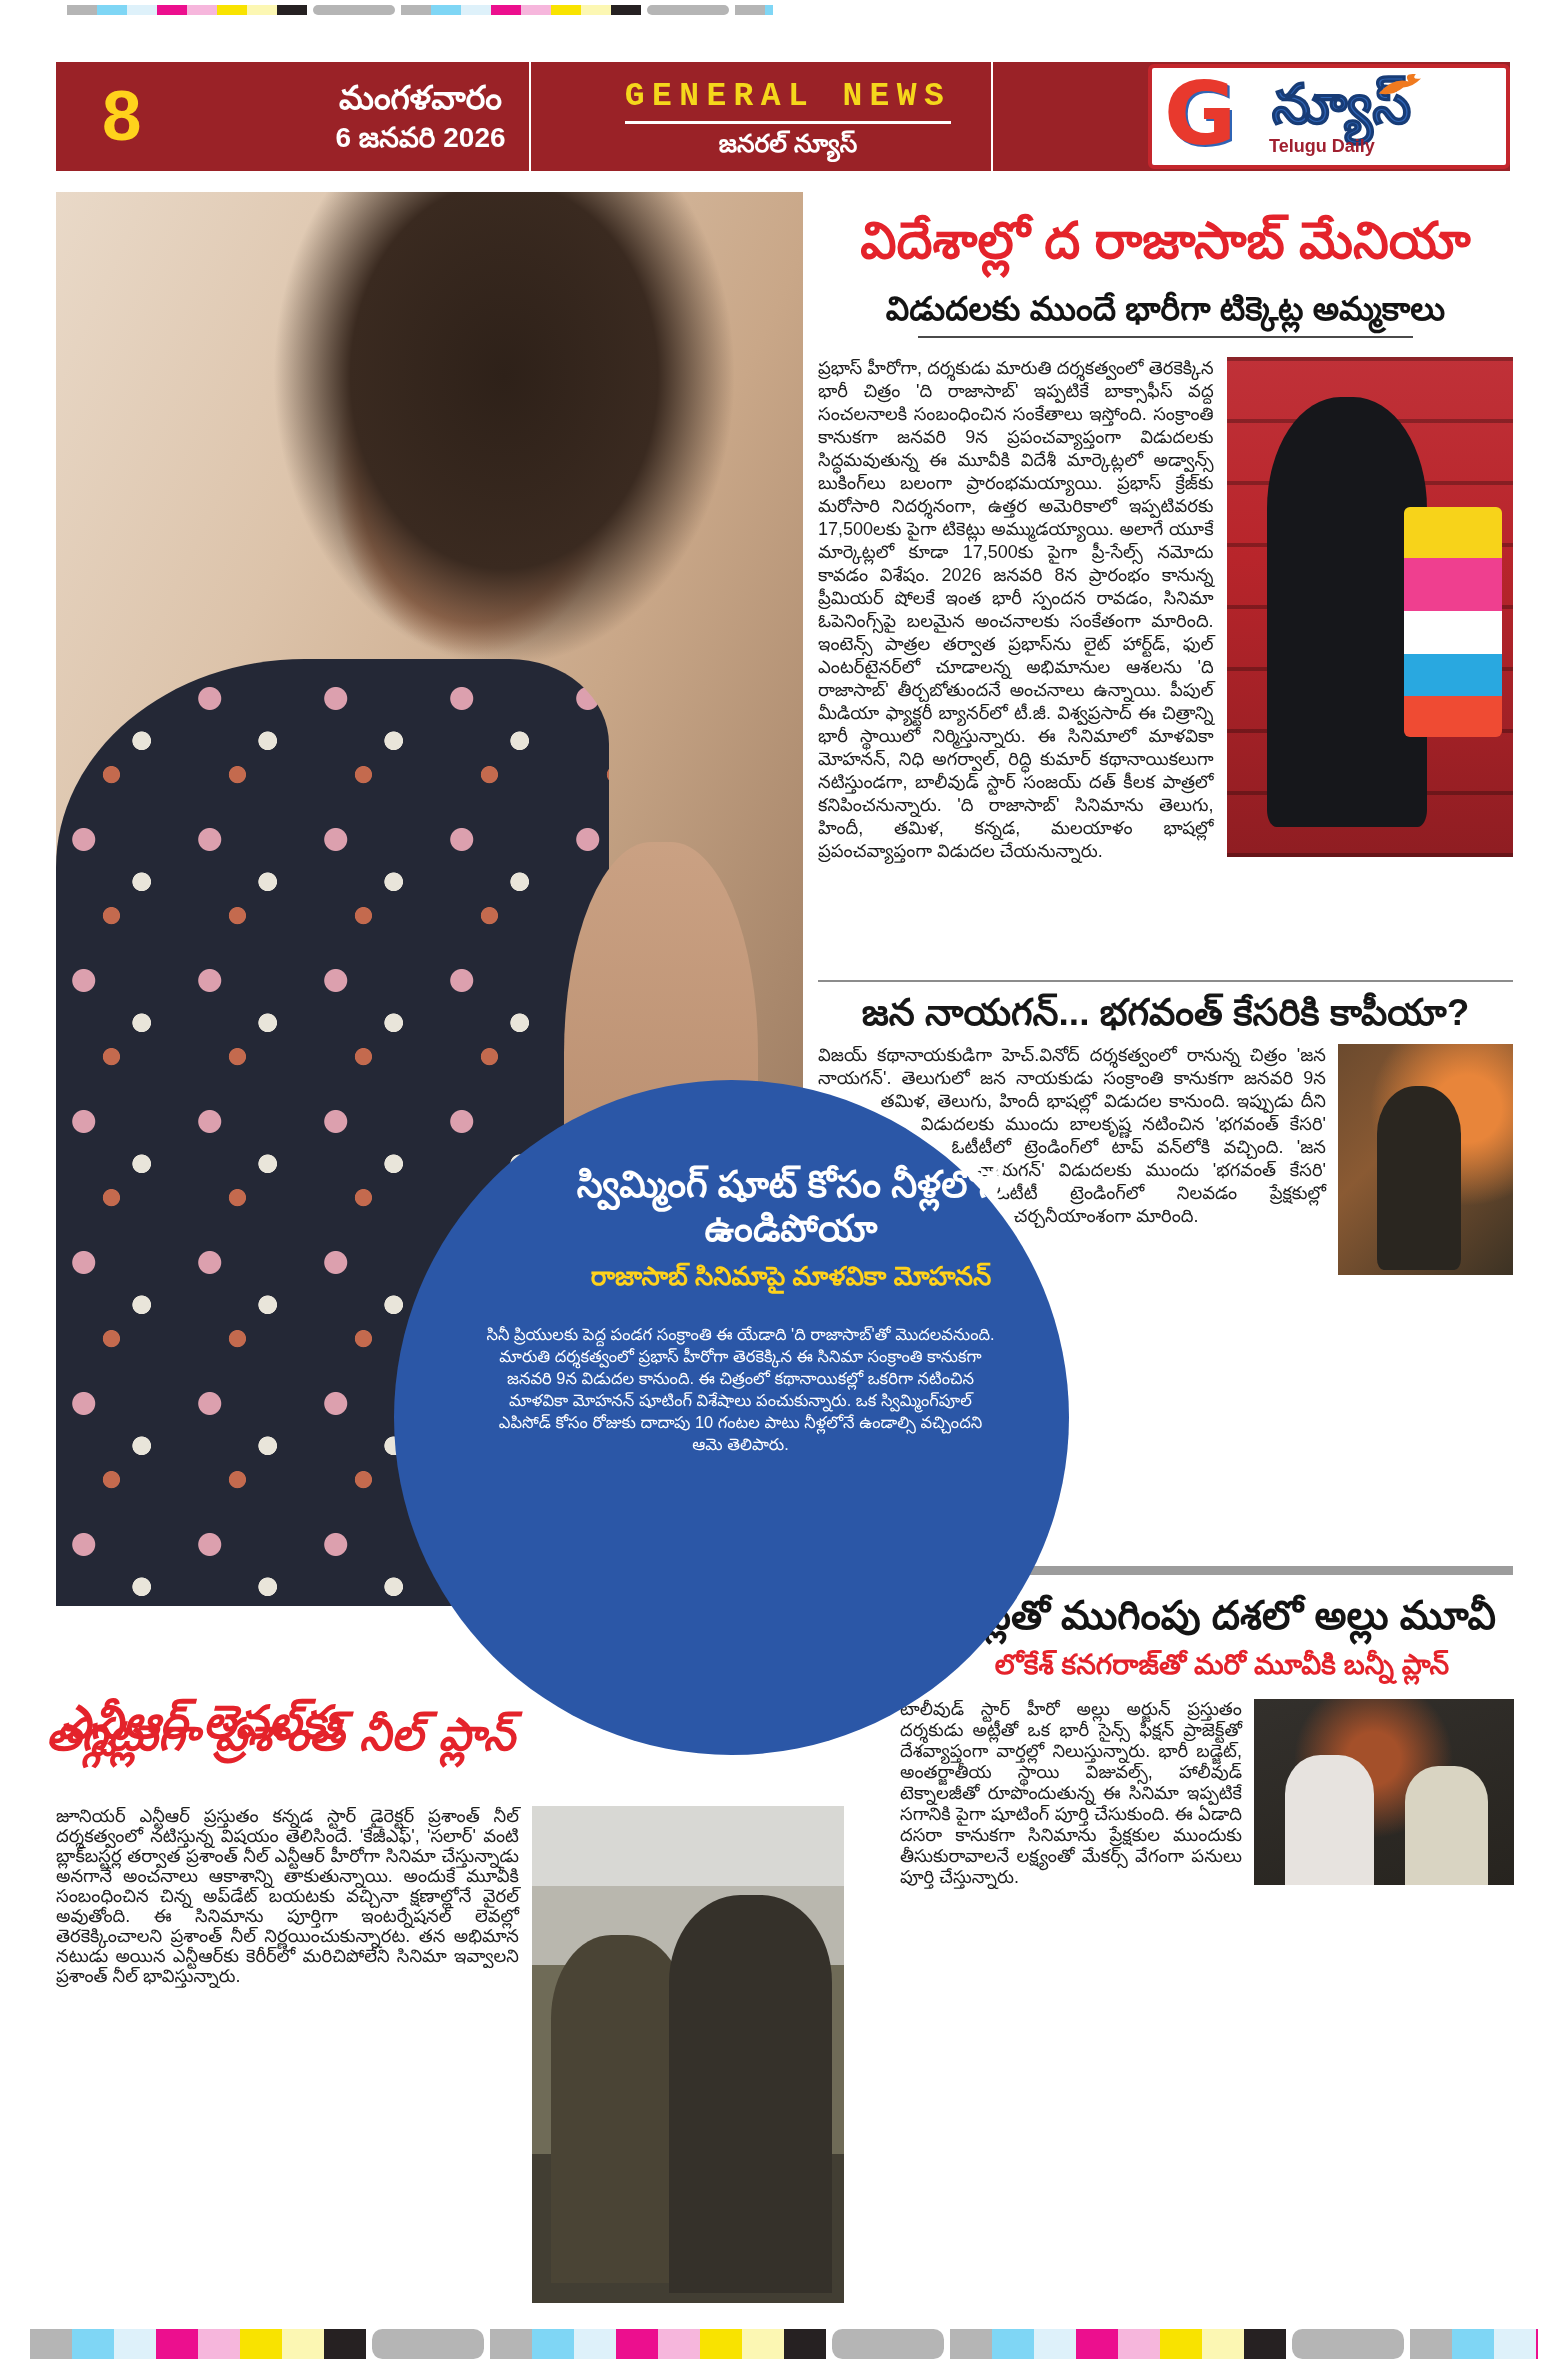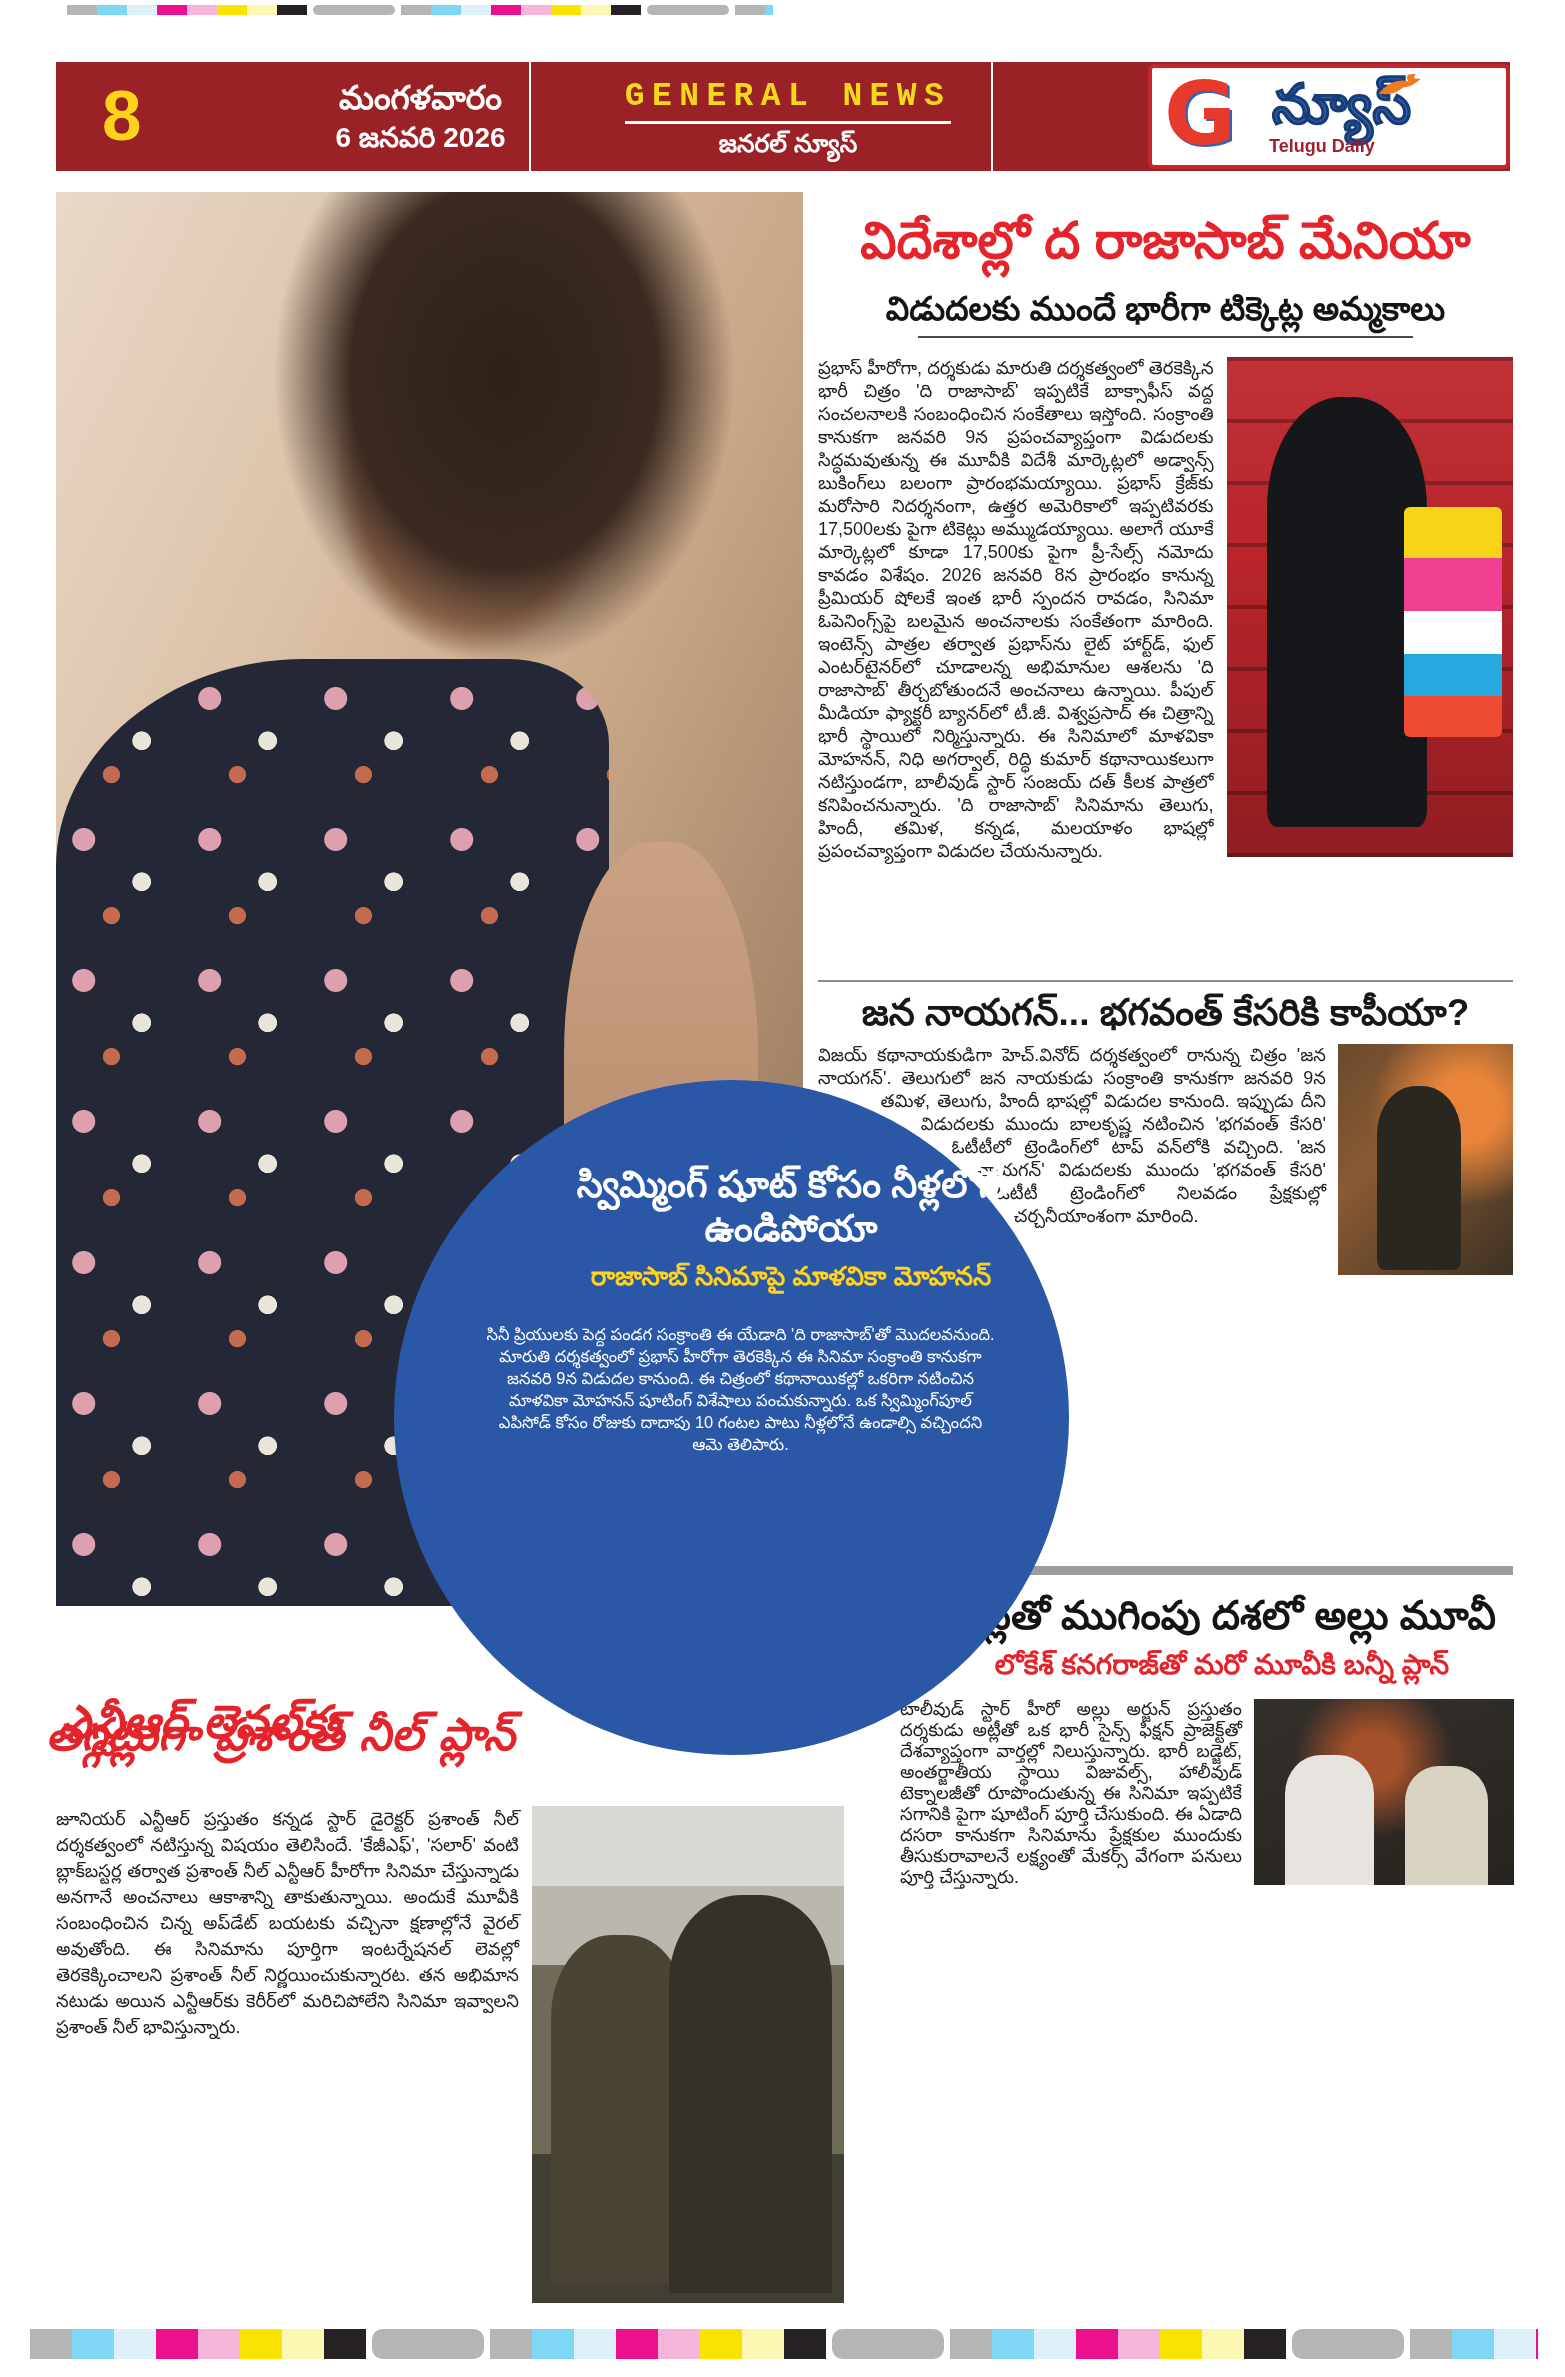--- a/index.html
+++ b/index.html
@@ -87,21 +87,21 @@
   .circle-head{margin:83px 52px 0 171px;text-align:center;font-size:37px;font-weight:bold;line-height:1.18;}
   .circle-kicker{margin:10.4px 45px 0 164px;text-align:center;color:#ffd21c;font-size:26px;font-weight:bold;}
   .circle-body{margin:25px 71px 0 89px;text-align:center;font-size:16.4px;line-height:22px;}
 
   
   .art3-head1{position:absolute;left:58px;top:1695px;width:506px;z-index:6;color:#e4232b;
               font-size:46px;font-weight:bold;font-family:"DejaVu Serif",serif;font-style:italic;}
   .art3-head2{position:absolute;left:46px;top:1701px;width:535px;z-index:6;color:#e4232b;
               font-size:45px;font-weight:bold;font-family:"DejaVu Serif",serif;font-style:italic;margin-top:7px;}
   .art3-body{position:absolute;left:56px;top:1806px;width:463px;height:497px;z-index:6;
-             font-size:18px;line-height:26px;text-align:justify;color:#1d1d1d;}
+             font-size:18px;line-height:20px;text-align:justify;color:#1d1d1d;}
   .art3-photo{position:absolute;left:532px;top:1806px;width:312px;height:497px;z-index:6;overflow:hidden;
     background:linear-gradient(180deg,#d8d8d4 0 16%,#b9b7ae 16% 32%,#6f6b57 32% 70%,#423e33 70% 100%);}
   .art3-photo .f1{position:absolute;left:6%;top:26%;width:44%;height:70%;background:#4a4435;
     border-radius:44% 44% 0 0/24% 24% 0 0;}
   .art3-photo .f2{position:absolute;right:4%;top:18%;width:52%;height:80%;background:#35312a;
     border-radius:44% 44% 0 0/22% 22% 0 0;}
 
   
   .art4-bar{position:absolute;left:1011px;top:1566px;width:502px;height:9px;background:#9c9c9c;z-index:4;}
   .art4-head{position:absolute;left:930px;top:1593px;width:584px;text-align:center;z-index:4;

